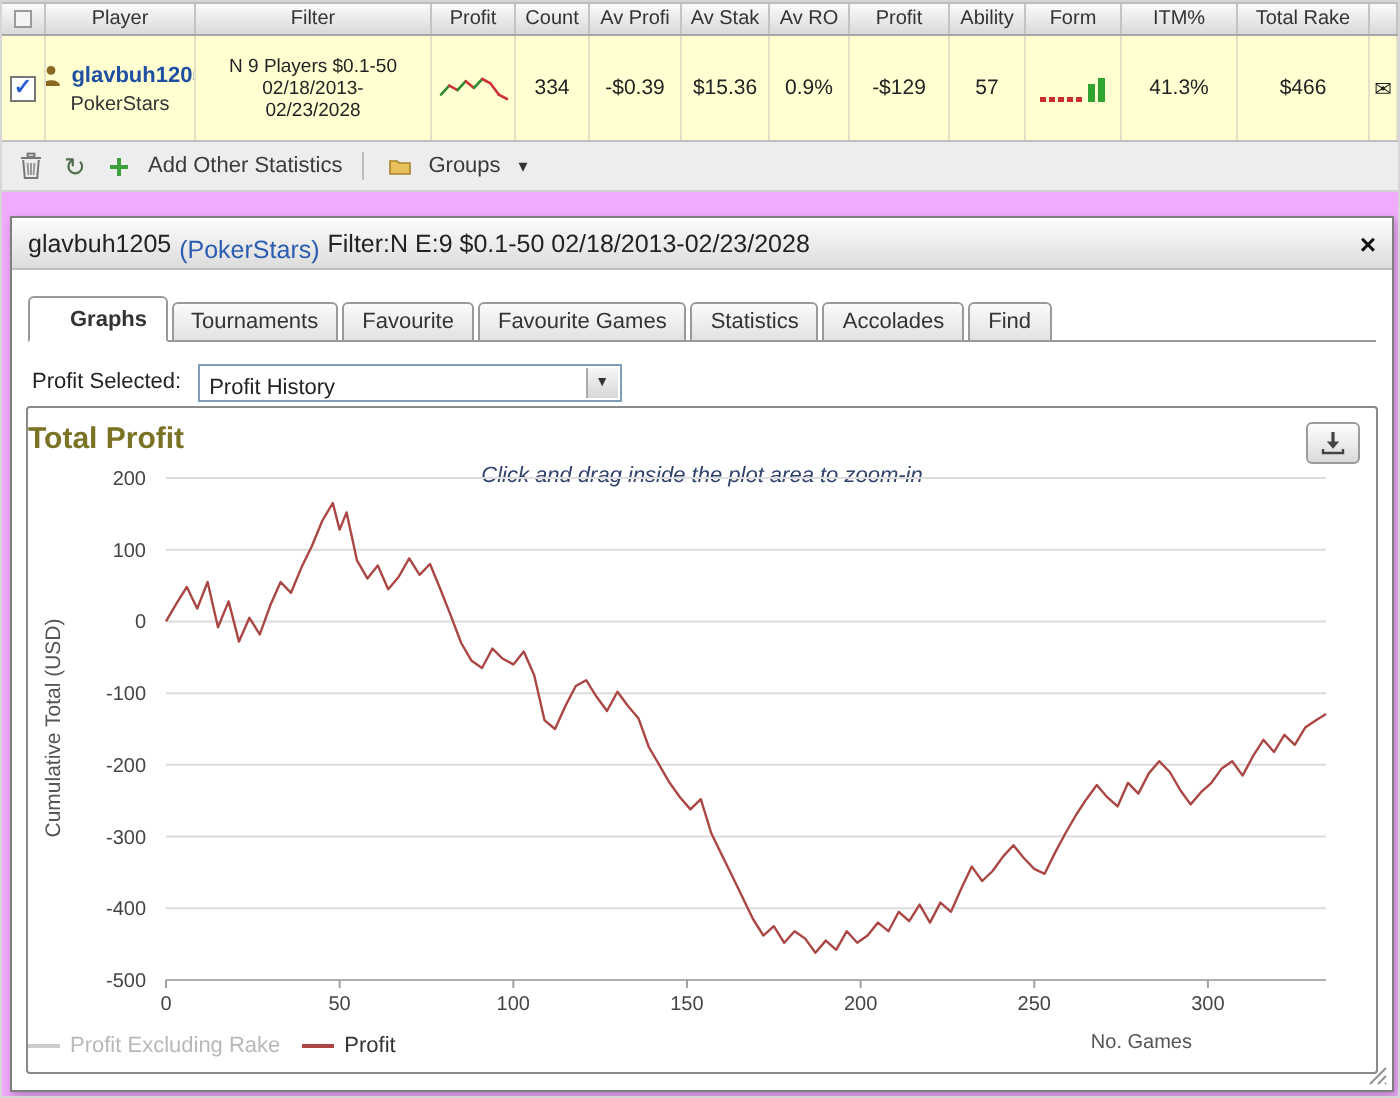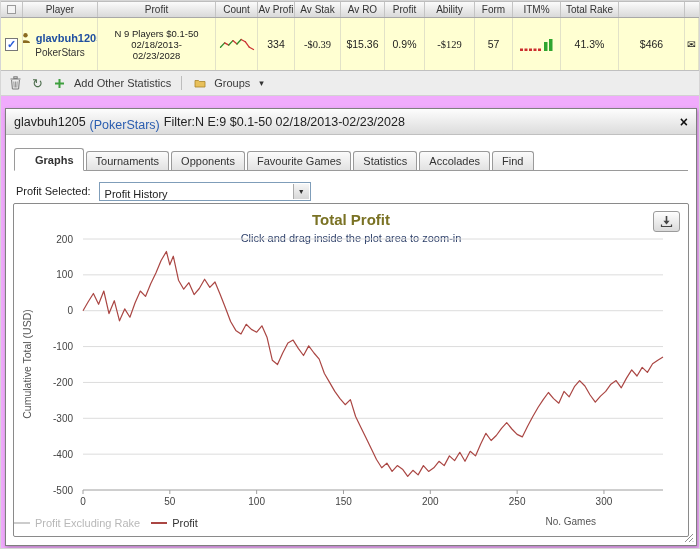--- a/index.html
+++ b/index.html
@@ -8,21 +8,21 @@
 
   
   .grid-row { display:grid; grid-template-columns:22px 75px 118px 42px 37px 46px 44px 40px 50px 38px 48px 58px 66px 14px; }
   .thead { position:absolute; top:0; left:0; width:100%; height:17px;
            background:linear-gradient(#fbfbfb,#d9d9d9); border-top:1px solid #bdbdbd; border-bottom:1px solid #a8a8a8; }
   .thead .cell { font-size:10px; color:#333; text-align:center; line-height:15px; border-right:1px solid #c4c4c4;
                  overflow:hidden; white-space:nowrap; }
   .trow { position:absolute; top:17px; left:0; width:100%; height:53px; background:#ffffd2; border-bottom:1px solid #c0c0c0; }
   .trow .cell { border-right:1px solid #e2e2c8; display:flex; flex-direction:column; align-items:center; justify-content:center;
                 font-size:10.5px; color:#222; overflow:hidden; }
-  .neg { color:#cc0000;font-family:Liberation Serif, serif; }
+  .neg { color:#cc0000; }
   .checkbox { width:13px; height:13px; background:#fff; border:1px solid #777; display:flex; align-items:center;
               justify-content:center; font-size:11px; font-weight:bold; color:#2b5fd9; line-height:1; }
   .selall { width:9px; height:9px; border:1px solid #9a9a9a; background:#f4f4f4; margin:3px auto 0; }
   .player-line { display:flex; align-items:center; gap:3px; }
   .player-name { color:#1f4fa0; font-weight:bold; font-size:11px; }
   .player-site { font-size:10px; color:#333; margin-top:1px; }
   .filter-cell div { font-size:9.5px; line-height:11px; text-align:center; }
   .env { font-size:11px; color:#566; }
 
   
@@ -55,23 +55,23 @@
                       font-size:11px; color:#222; }
   .select { width:212px; height:19px; border:1px solid #7f9db9; margin-left:8px; display:flex; align-items:flex-end;
             background:#fff; font-size:11px; position:relative; padding-left:5px; }
   .select .arrowbox { position:absolute; right:1px; top:1px; bottom:1px; width:16px;
             background:linear-gradient(#f6f6f6,#d7d7d7); border-left:1px solid #aaa; display:flex;
             align-items:center; justify-content:center; font-size:7px; color:#333; }
 
   
   .chart { position:absolute; left:7px; top:94px; width:676px; height:334px; border:1px solid #8a8a8a;
            border-radius:2px; background:#fff; }
-  .chart-title { position:absolute; top:7px; left:0; right:0; text-align:center; font-size:15px; font-weight:bold;
+  .chart-title { position:absolute; top:7px; left:0; right:0; text-align:left; font-size:15px; font-weight:bold;
                  color:#7a7224; }
-  .chart-subtitle { position:absolute; top:28px; left:0; right:0; text-align:center; font-size:11px; color:#30426b; }
+  .chart-subtitle { position:absolute; top:28px; left:0; right:0; text-align:center; font-size:11px; color:#30426b;font-style:italic; }
   .export-btn { position:absolute; top:7px; right:8px; width:27px; height:21px; border:1px solid #9b9b9b;
                 border-radius:3px; background:linear-gradient(#fefefe,#dadada); display:flex; align-items:center;
                 justify-content:center; }
   .yaxis-title { position:absolute; width:250px; height:14px; left:-111px; top:153px; transform:rotate(-90deg);
                  text-align:center; font-size:10.5px; color:#555; }
   .plot-svg { position:absolute; left:0; top:0; font-family:"Liberation Sans", sans-serif; }
   .legend { position:absolute; bottom:7px; left:0; right:8px; display:flex; justify-content:flex-start; gap:11px;
             font-size:11px; color:#333; }
   .legend-item { display:flex; align-items:center; }
   .legend-item.muted { color:#b8b8b8; }
@@ -82,20 +82,21 @@
 </head>
 <body>
 
 <div class="screen">
 
   <div class="thead grid-row">
     <div class="cell">
         <div class="selall"></div>
       </div>
     <div class="cell">Player</div>
+    <div class="cell">Filter</div>
     <div class="cell">Profit</div>
     <div class="cell">Count</div>
     <div class="cell">Av Profi</div>
     <div class="cell">Av Stak</div>
     <div class="cell">Av RO</div>
     <div class="cell">Profit</div>
     <div class="cell">Ability</div>
     <div class="cell">Form</div>
     <div class="cell">ITM%</div>
     <div class="cell">Total Rake</div>
@@ -194,21 +195,21 @@
     <div class="popup-title">
       <span class="part">glavbuh1205</span>
       <span class="part site">(PokerStars)</span>
       <span class="part">Filter:N E:9 $0.1-50 02/18/2013-02/23/2028</span>
       <span class="close">×</span>
     </div>
 
     <div class="tabs">
         <div class="tab active">Graphs</div>
         <div class="tab">Tournaments</div>
-        <div class="tab">Opponents</div>
+        <div class="tab">Favourite</div>
         <div class="tab">Favourite Games</div>
         <div class="tab">Statistics</div>
         <div class="tab">Accolades</div>
         <div class="tab">Find</div>
       </div>
 
     <div class="graph-select-row">
       <span>Profit Selected:</span>
       <div class="select">
         <span>Profit History</span>

